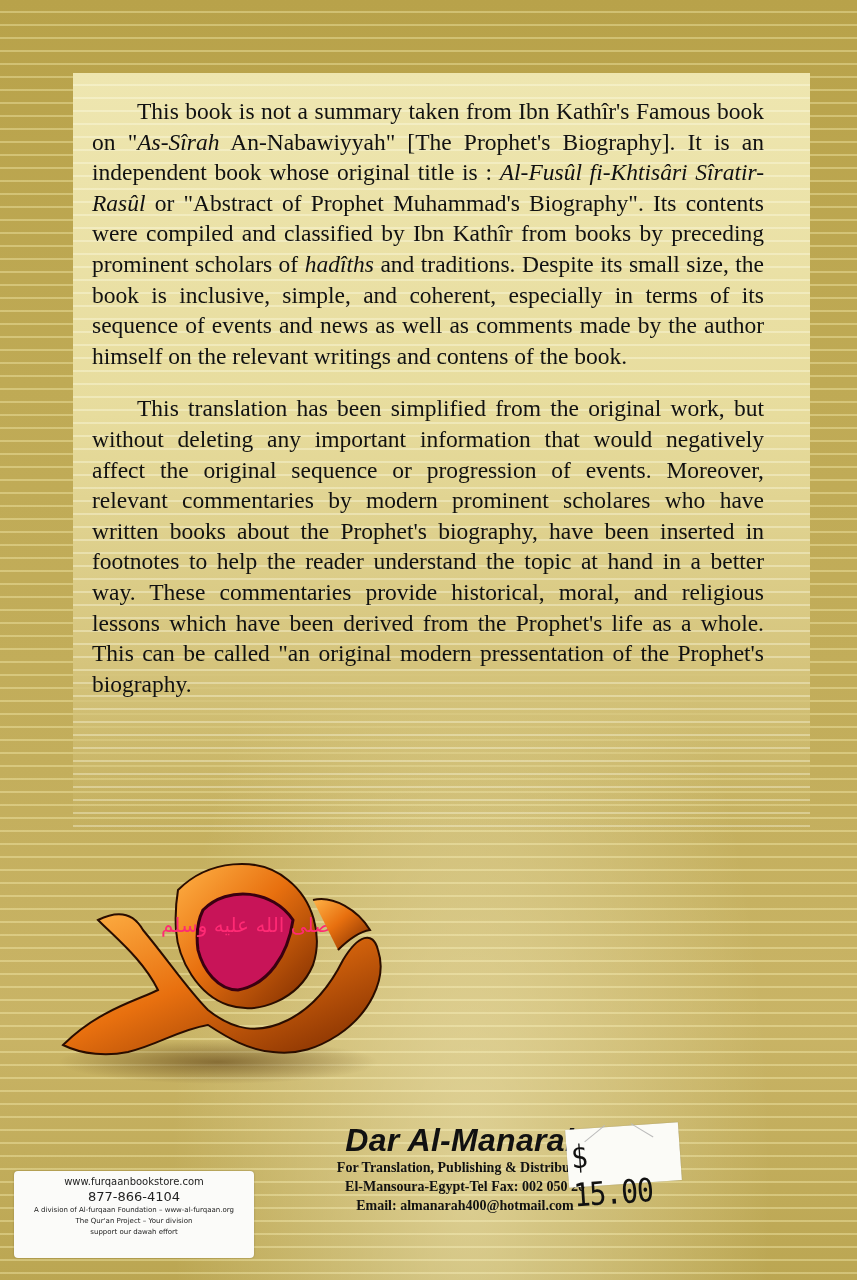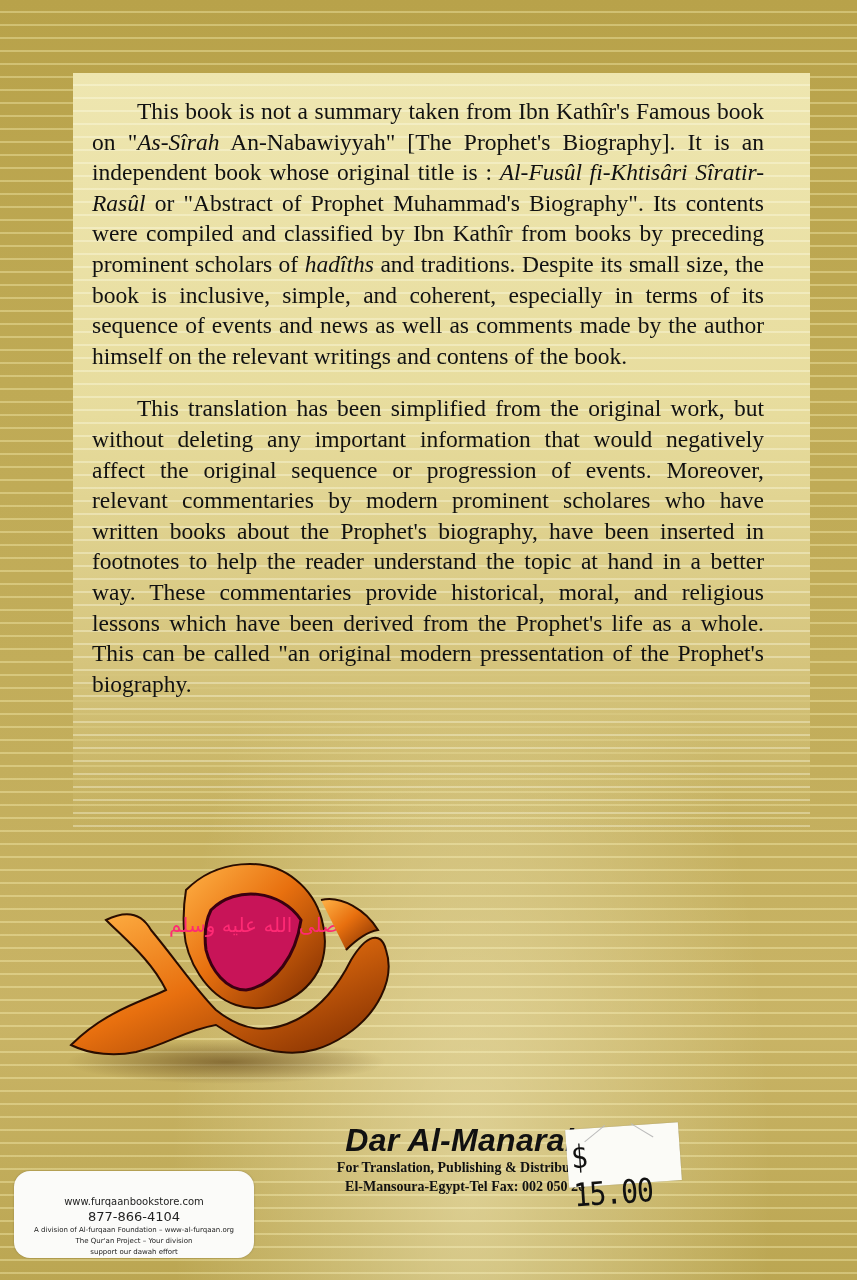--- a/index.html
+++ b/index.html
@@ -25,21 +25,21 @@
     }
     .blurb {
       position: absolute; left: 92px; top: 96px; width: 672px;
       font-size: 23.5px; line-height: 30.6px; text-align: justify; font-family: Liberation Serif, serif;
     }
     .blurb p { text-indent: 45px; }
     .blurb p + p { margin-top: 22px; }
     .blurb em { font-style: italic; }
 
     .emblem {
-      position: absolute; left: 66px; top: 840px; width: 340px; height: 250px; text-decoration: underline;
+      position: absolute; left: 58px; top: 840px; width: 340px; height: 250px; text-decoration: underline;
     }
     .emblem svg { width: 100%; height: 100%; display: block; }
 
     .publisher {
       position: absolute; left: 285px; top: 1122px; width: 360px;
       text-align: center; font-family: "Liberation Serif", serif; font-weight: bold;
     }
     .publisher .pub-name {
       font-size: 32px; font-style: italic; font-weight: bold; letter-spacing: 0.3px;
       font-family: "Liberation Sans", sans-serif; line-height: 36px;
@@ -54,24 +54,24 @@
     .price-sticker .price {
       position: absolute; left: 4px; top: 14px; font-family: "DejaVu Sans Mono", monospace;
       font-size: 28px; color: #111; letter-spacing: -1px; transform: scaleY(1.15);
     }
     .price-sticker .notch {
       position: absolute; top: 4px; width: 26px; height: 14px;
       border-top: 1px solid #bbb;
     }
     .store-sticker {
       position: absolute; left: 14px; top: 1171px; width: 240px; height: 87px;
-      background: #fbfbf9; border-radius: 16px;
+      background: #fbfbf9; border-radius: 4px;
       box-shadow: 0 0 2px rgba(0,0,0,0.25);
       text-align: center; font-family: "DejaVu Sans", sans-serif; color: #222;
-      padding-top: 24px;
+      padding-top: 4px;
     }
     .store-sticker .url { font-size: 10px; line-height: 13px; }
     .store-sticker .phone { font-size: 13px; line-height: 17px; }
     .store-sticker .small { font-size: 7px; line-height: 11px; }
   </style>
 </head>
 <body>
 
 <div class="cover-sheen"></div>
 
@@ -101,20 +101,21 @@
     <path d="M145 70 C170 45 215 50 235 80 C230 115 210 145 180 150 C160 150 145 130 140 110 C138 95 140 80 145 70 Z" fill="#c81458" stroke="#3a0010" stroke-width="3"></path>
     <text x="188" y="92" font-family="DejaVu Sans, sans-serif" font-size="20" fill="#ff2a74" text-anchor="middle">صلى الله عليه وسلم</text>
     <path d="M255 60 C275 55 300 70 312 90 C300 92 290 100 280 110" fill="url(#gold)" stroke="#2a0d00" stroke-width="2"></path>
   </svg>
 </div>
 
 <div class="publisher">
   <div class="pub-name">Dar Al-Manarah</div>
   <div class="pub-line">For Translation, Publishing &amp; Distribution</div>
   <div class="pub-line">El-Mansoura-Egypt-Tel Fax: 002 050 20</div>
+  <div class="pub-line">Email: almanarah400@hotmail.com</div>
 </div>
 
 <div class="price-sticker">
   <span class="notch" style="left:20px; transform: rotate(-35deg);"></span>
   <span class="notch" style="left:60px; transform: rotate(35deg);"></span>
   <span class="price">$ 15.00</span>
 </div>
 
 <div class="store-sticker">
   <div class="url">www.furqaanbookstore.com</div>

